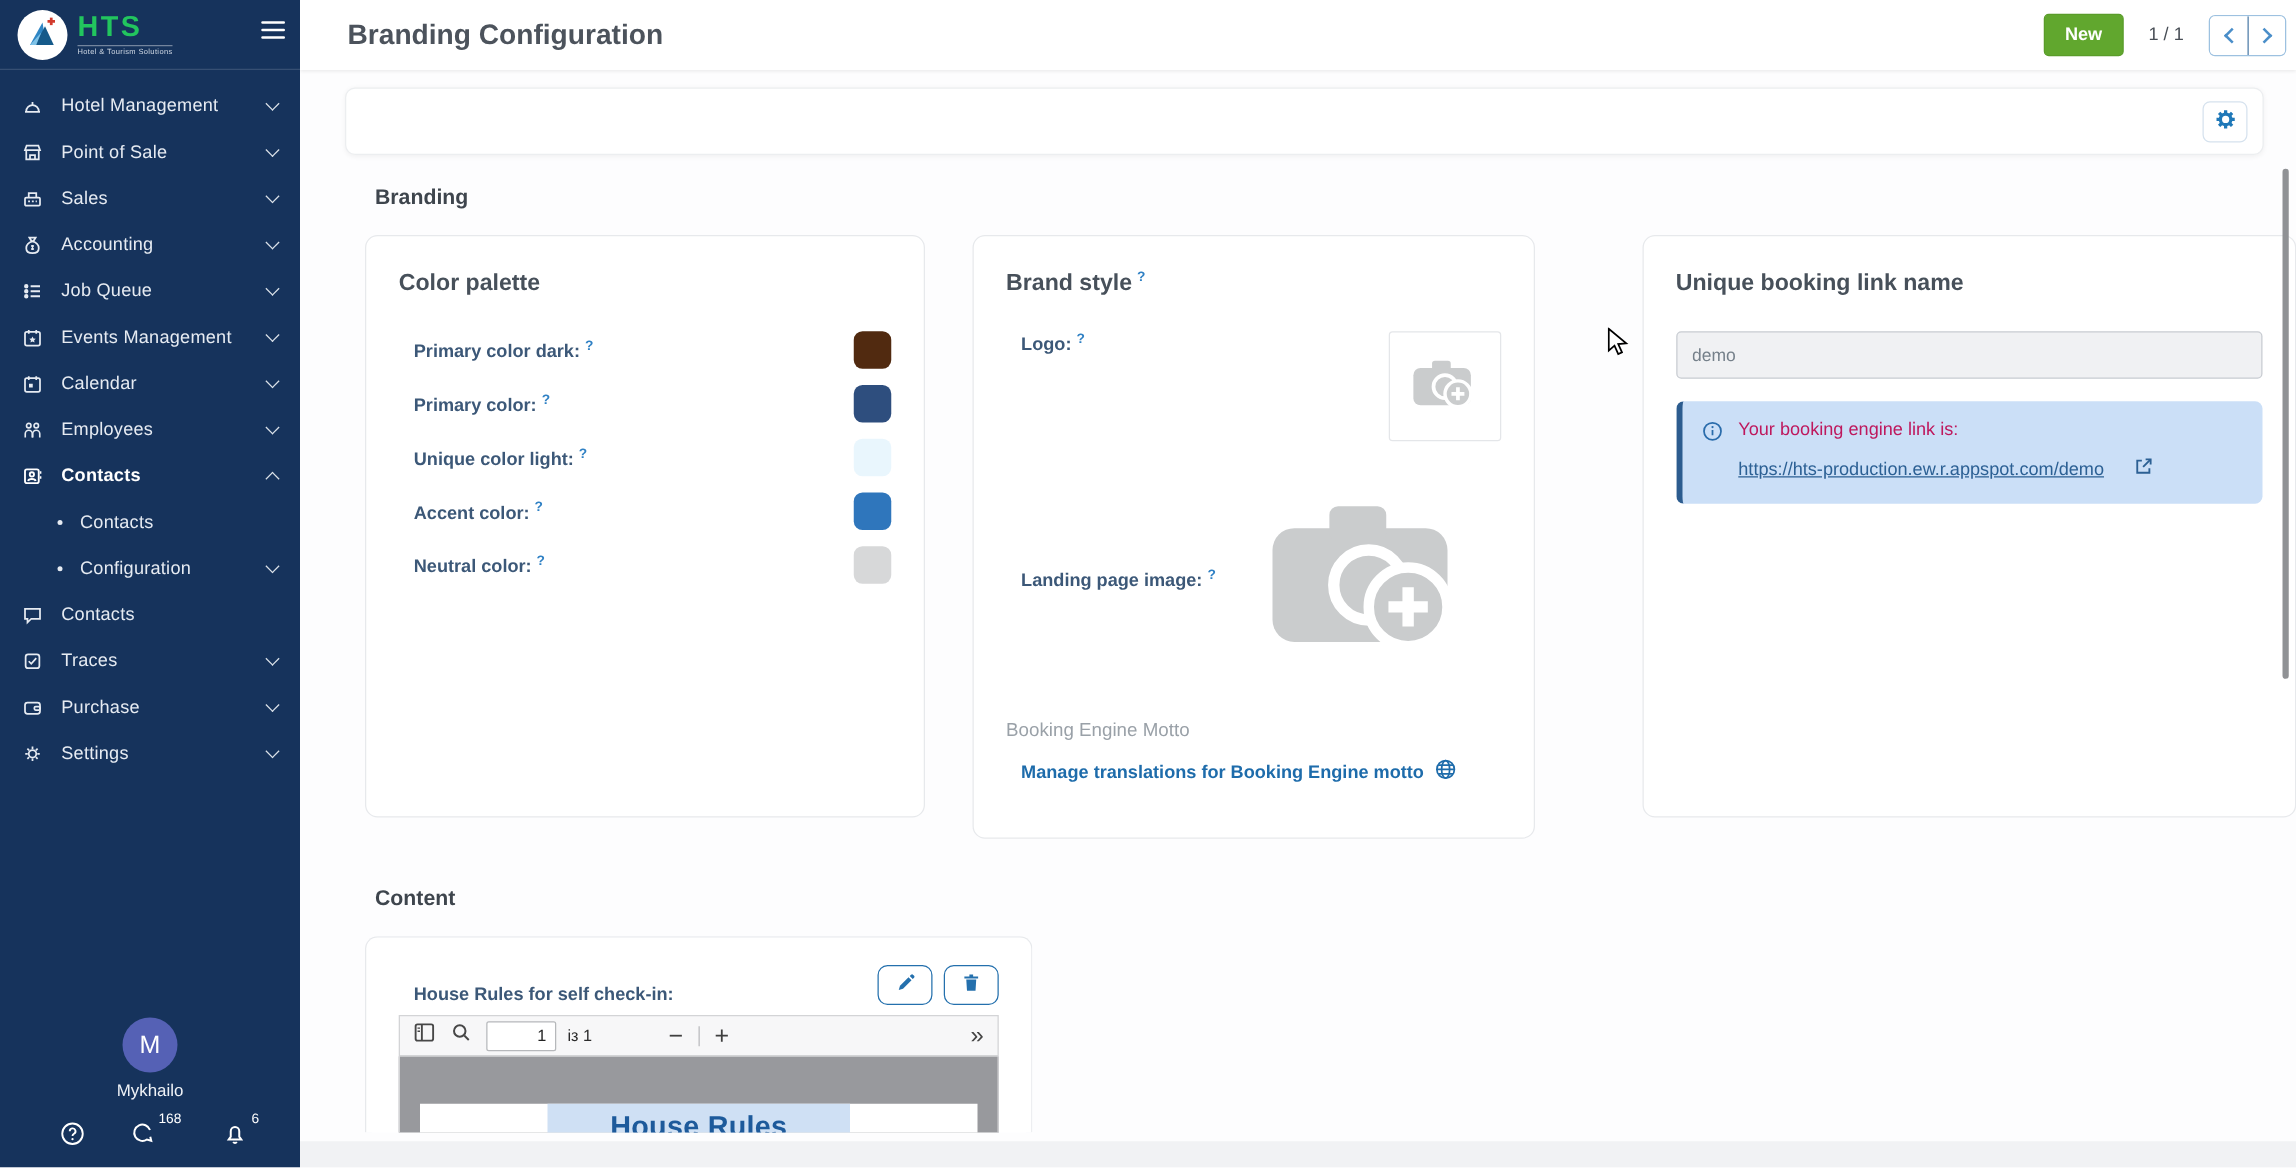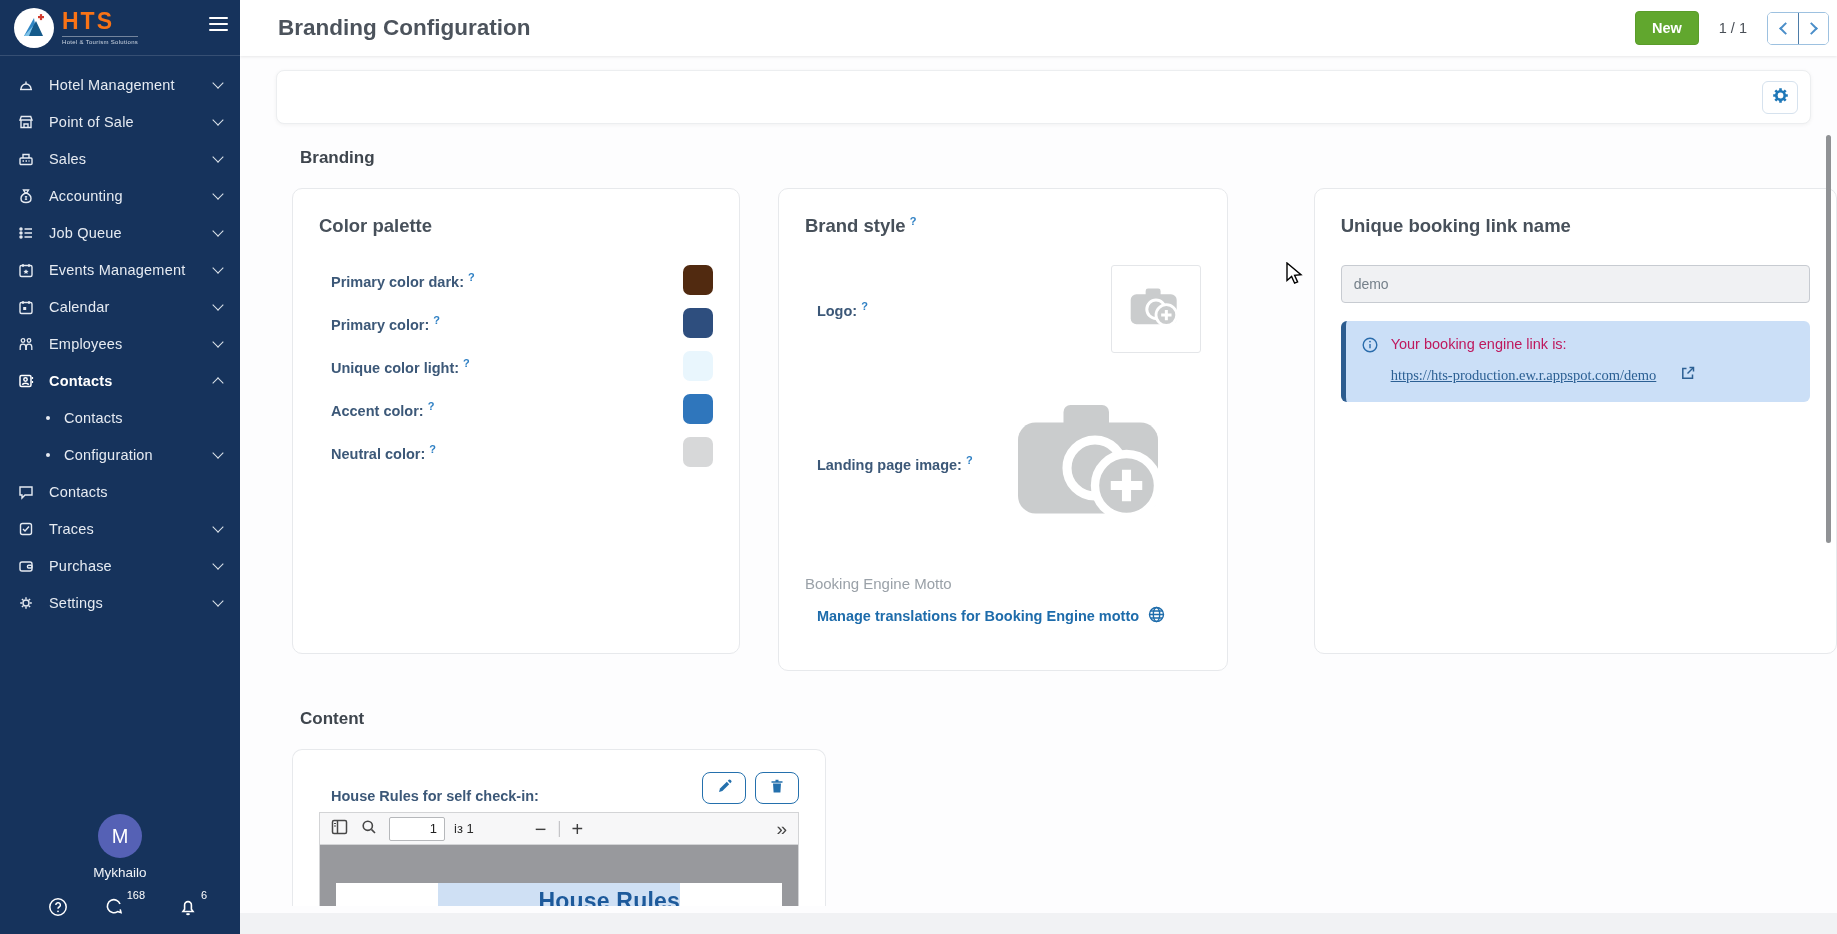--- a/index.html
+++ b/index.html
@@ -4,21 +4,21 @@
 <style>
   * { box-sizing: border-box; margin: 0; padding: 0; }
   html,body { width:1837px; height:934px; overflow:hidden; }
   body { font-family:"Liberation Sans", sans-serif; background:#fdfdfe; position:relative; }
 
   
   .sidebar { position:absolute; left:0; top:0; width:240px; height:934px; background:#16335c; color:#e8edf3; z-index:10; }
   .logo-row { display:flex; align-items:center; height:56px; padding:0 14px; border-bottom:1px solid rgba(255,255,255,.14); position:relative; }
   .logo-circle { width:40px; height:40px; border-radius:50%; background:#fff; display:flex; align-items:center; justify-content:center; flex:0 0 auto; }
   .logo-txt { margin-left:8px; line-height:1; }
-  .logo-title { font-size:23px; font-weight:700; letter-spacing:2px; color:#f97316; }
+  .logo-title { font-size:23px; font-weight:700; letter-spacing:2px; color:#22c55e; }
   .logo-sub { font-size:6px; color:#cfd8e4; margin-top:3px; border-top:1px solid rgba(255,255,255,.4); padding-top:2px; letter-spacing:.3px; }
   .hamburger { position:absolute; right:12px; top:17px; width:19px; cursor:pointer; }
   .hamburger i { display:block; height:2.4px; background:#fff; margin-bottom:3.4px; border-radius:1px; }
   .menu { padding-top:10px; }
   .menu-row { display:flex; align-items:center; height:37px; padding:0 18px 0 16px; font-size:14.5px; cursor:pointer; }
   .menu-row .mi { width:19px; height:19px; margin-right:14px; display:flex; align-items:center; justify-content:center; flex:0 0 auto; }
   .menu-row .lbl { flex:1; color:#e6ebf2; letter-spacing:.2px; }
   .menu-row.active .lbl { font-weight:700; color:#fff; }
   .chev { width:8px; height:8px; border-right:1.7px solid #dce3ea; border-bottom:1.7px solid #dce3ea; transform:rotate(45deg); margin-top:-3px; }
   .chev.up { transform:rotate(225deg); margin-top:4px; }
@@ -55,48 +55,48 @@
   .card.palette { width:482px; height:466px; }
   .card.brand   { width:484px; height:483px; }
   .card.blink   { width:564px; height:466px;margin-left:48px; }
   .card-title { font-size:18.5px; font-weight:700; color:#47505a; margin-bottom:28px; }
   sup.help { color:#2f80c4; font-size:11px; font-weight:700; margin-left:4px; }
 
   .pal-row { display:flex; align-items:center; justify-content:space-between; margin-bottom:13px; }
   .fld-label { font-size:14.5px; font-weight:700; color:#3c5878;margin-left:12px; }
   .swatch { width:30px; height:30px; border-radius:7px; cursor:pointer; }
 
-  .brand-logo-row { display:flex; align-items:center; justify-content:space-between; margin-top:28px; }
+  .brand-logo-row { display:flex; justify-content:space-between; margin-top:28px; }
   .logo-upload { width:90px; height:88px; border:1px solid #e4e6e9; border-radius:3px; display:flex; align-items:center; justify-content:center; cursor:pointer; }
   .landing-row { display:flex; align-items:center; justify-content:space-between; margin-top:38px; }
   .landing-upload { margin-right:22px; cursor:pointer; }
   .motto-ph { color:#9aa1a8; font-size:15px; margin-top:40px; }
   .translate-link { margin-top:14px; margin-left:12px; color:#1e6cab; font-weight:700; font-size:14.5px; display:flex; align-items:center; gap:9px; cursor:pointer; }
 
   .blink-input { width:100%; height:38px; background:#f0f1f3; border:1px solid #c7cbd1; border-radius:4px; padding:0 12px; font-size:14px; color:#75808a; font-family:inherit; }
   .alert-info { margin-top:18px; background:#cbdff7; border-radius:6px; border-left:5px solid #2c5c8f; padding:15px 16px 17px 45px; position:relative; }
   .alert-info .iicon { position:absolute; left:16px; top:16px; }
   .alert-text { color:#be185d; font-size:14.5px; }
-  .alert-link-row { margin-top:13px; display:flex; align-items:center; gap:24px;font-family:Liberation Serif, serif; }
+  .alert-link-row { margin-top:13px; display:flex; align-items:center; gap:24px; }
   .alert-link { color:#2c6094; font-size:14.5px; text-decoration:underline; cursor:pointer; }
 
   .content-card { width:534px; margin-top:18px; background:#fff; border:1px solid #e7e9ec; border-bottom:none; border-radius:10px 10px 0 0; padding:22px 26px 0; height:157px; overflow:hidden; }
   .hr-row { display:flex; align-items:flex-end; justify-content:space-between; margin-bottom:8px; }
   .hr-btns { display:flex; gap:9px; }
   .icon-btn { width:44px; height:32px; background:#fff; border:1.5px solid #2470ad; border-radius:8px; display:flex; align-items:center; justify-content:center; cursor:pointer; }
   .pdf-toolbar { height:33px; background:#f7f7f8; border:1px solid #d3d4d6; display:flex; align-items:center; padding:0 11px; position:relative; }
   .pdf-page-input { width:56px; height:24px; margin-left:12px; border:1px solid #b6b8bb; border-radius:2px; text-align:right; padding-right:7px; font-size:13px; color:#222; font-family:inherit; background:#fff; }
   .pdf-of { margin-left:9px; font-size:13px; color:#2b2b2b; }
   .pdf-zoom { position:absolute; left:50%; transform:translateX(-50%); display:flex; align-items:center; gap:12px; }
   .pdf-zbtn { font-size:20px; color:#3f3f3f; cursor:pointer; line-height:1; background:none; border:none; font-family:inherit; }
   .pdf-zdiv { width:1px; height:16px; background:#b9babd; }
   .pdf-more { margin-left:auto; font-size:19px; color:#454545; cursor:pointer; background:none; border:none; line-height:1; font-family:inherit; }
   .pdf-body { background:#98999d; border-left:1px solid #d3d4d6; border-right:1px solid #d3d4d6; height:68px; overflow:hidden; }
   .pdf-page { background:#fff; width:446px; height:100%; margin:0 auto; }
-  .hr-title-block { width:242px; margin:38px auto 0; background:#cfe0f4; text-align:right; padding-top:5px; height:40px; }
+  .hr-title-block { width:242px; margin:38px auto 0; background:#cfe0f4; text-align:center; padding-top:5px; height:40px; }
   .hr-title { font-size:23px; font-weight:700; color:#1d5a9b; letter-spacing:.2px; }
 
   .bottom-band { position:absolute; left:240px; right:0; bottom:0; height:21px; background:#f1f2f4; z-index:6; }
   .scroll-thumb { position:absolute; right:6px; top:135px; width:5px; height:408px; background:#909295; border-radius:3px; z-index:8; cursor:grab; }
   .cursor { position:absolute; left:1286px; top:262px; z-index:20; pointer-events:none; }
 </style>
 </head>
 <body>
 
 <div class="sidebar">

